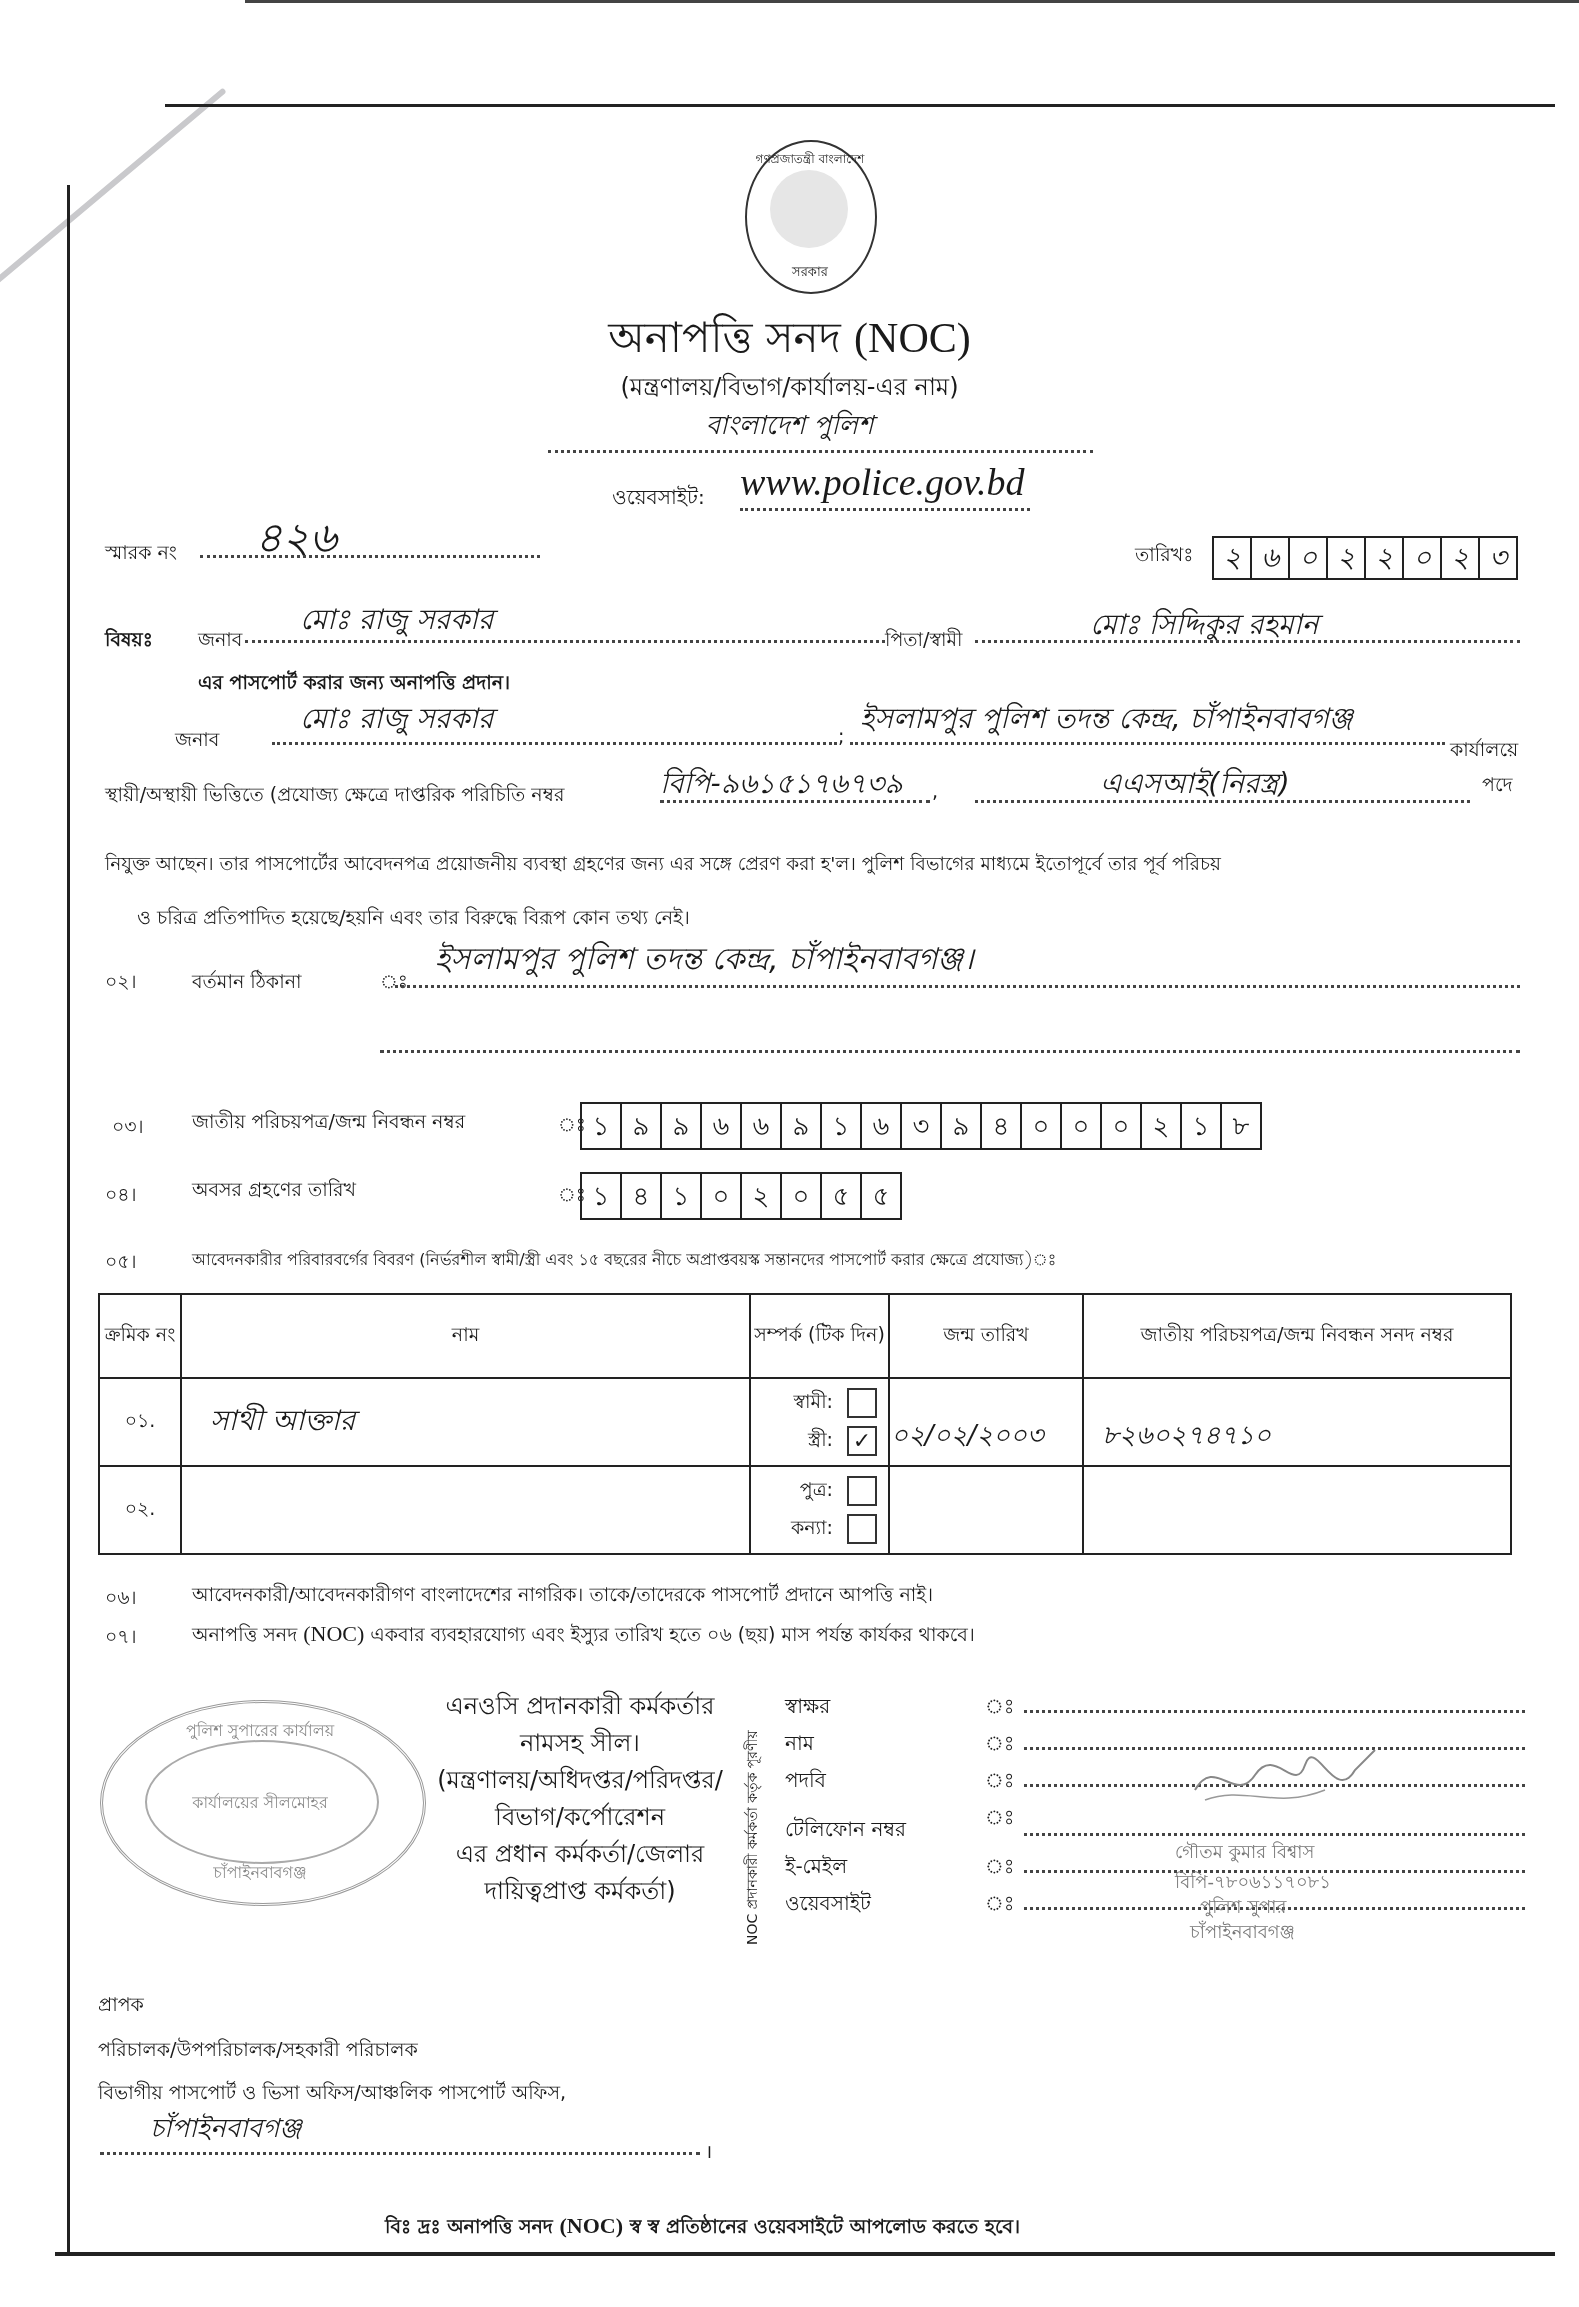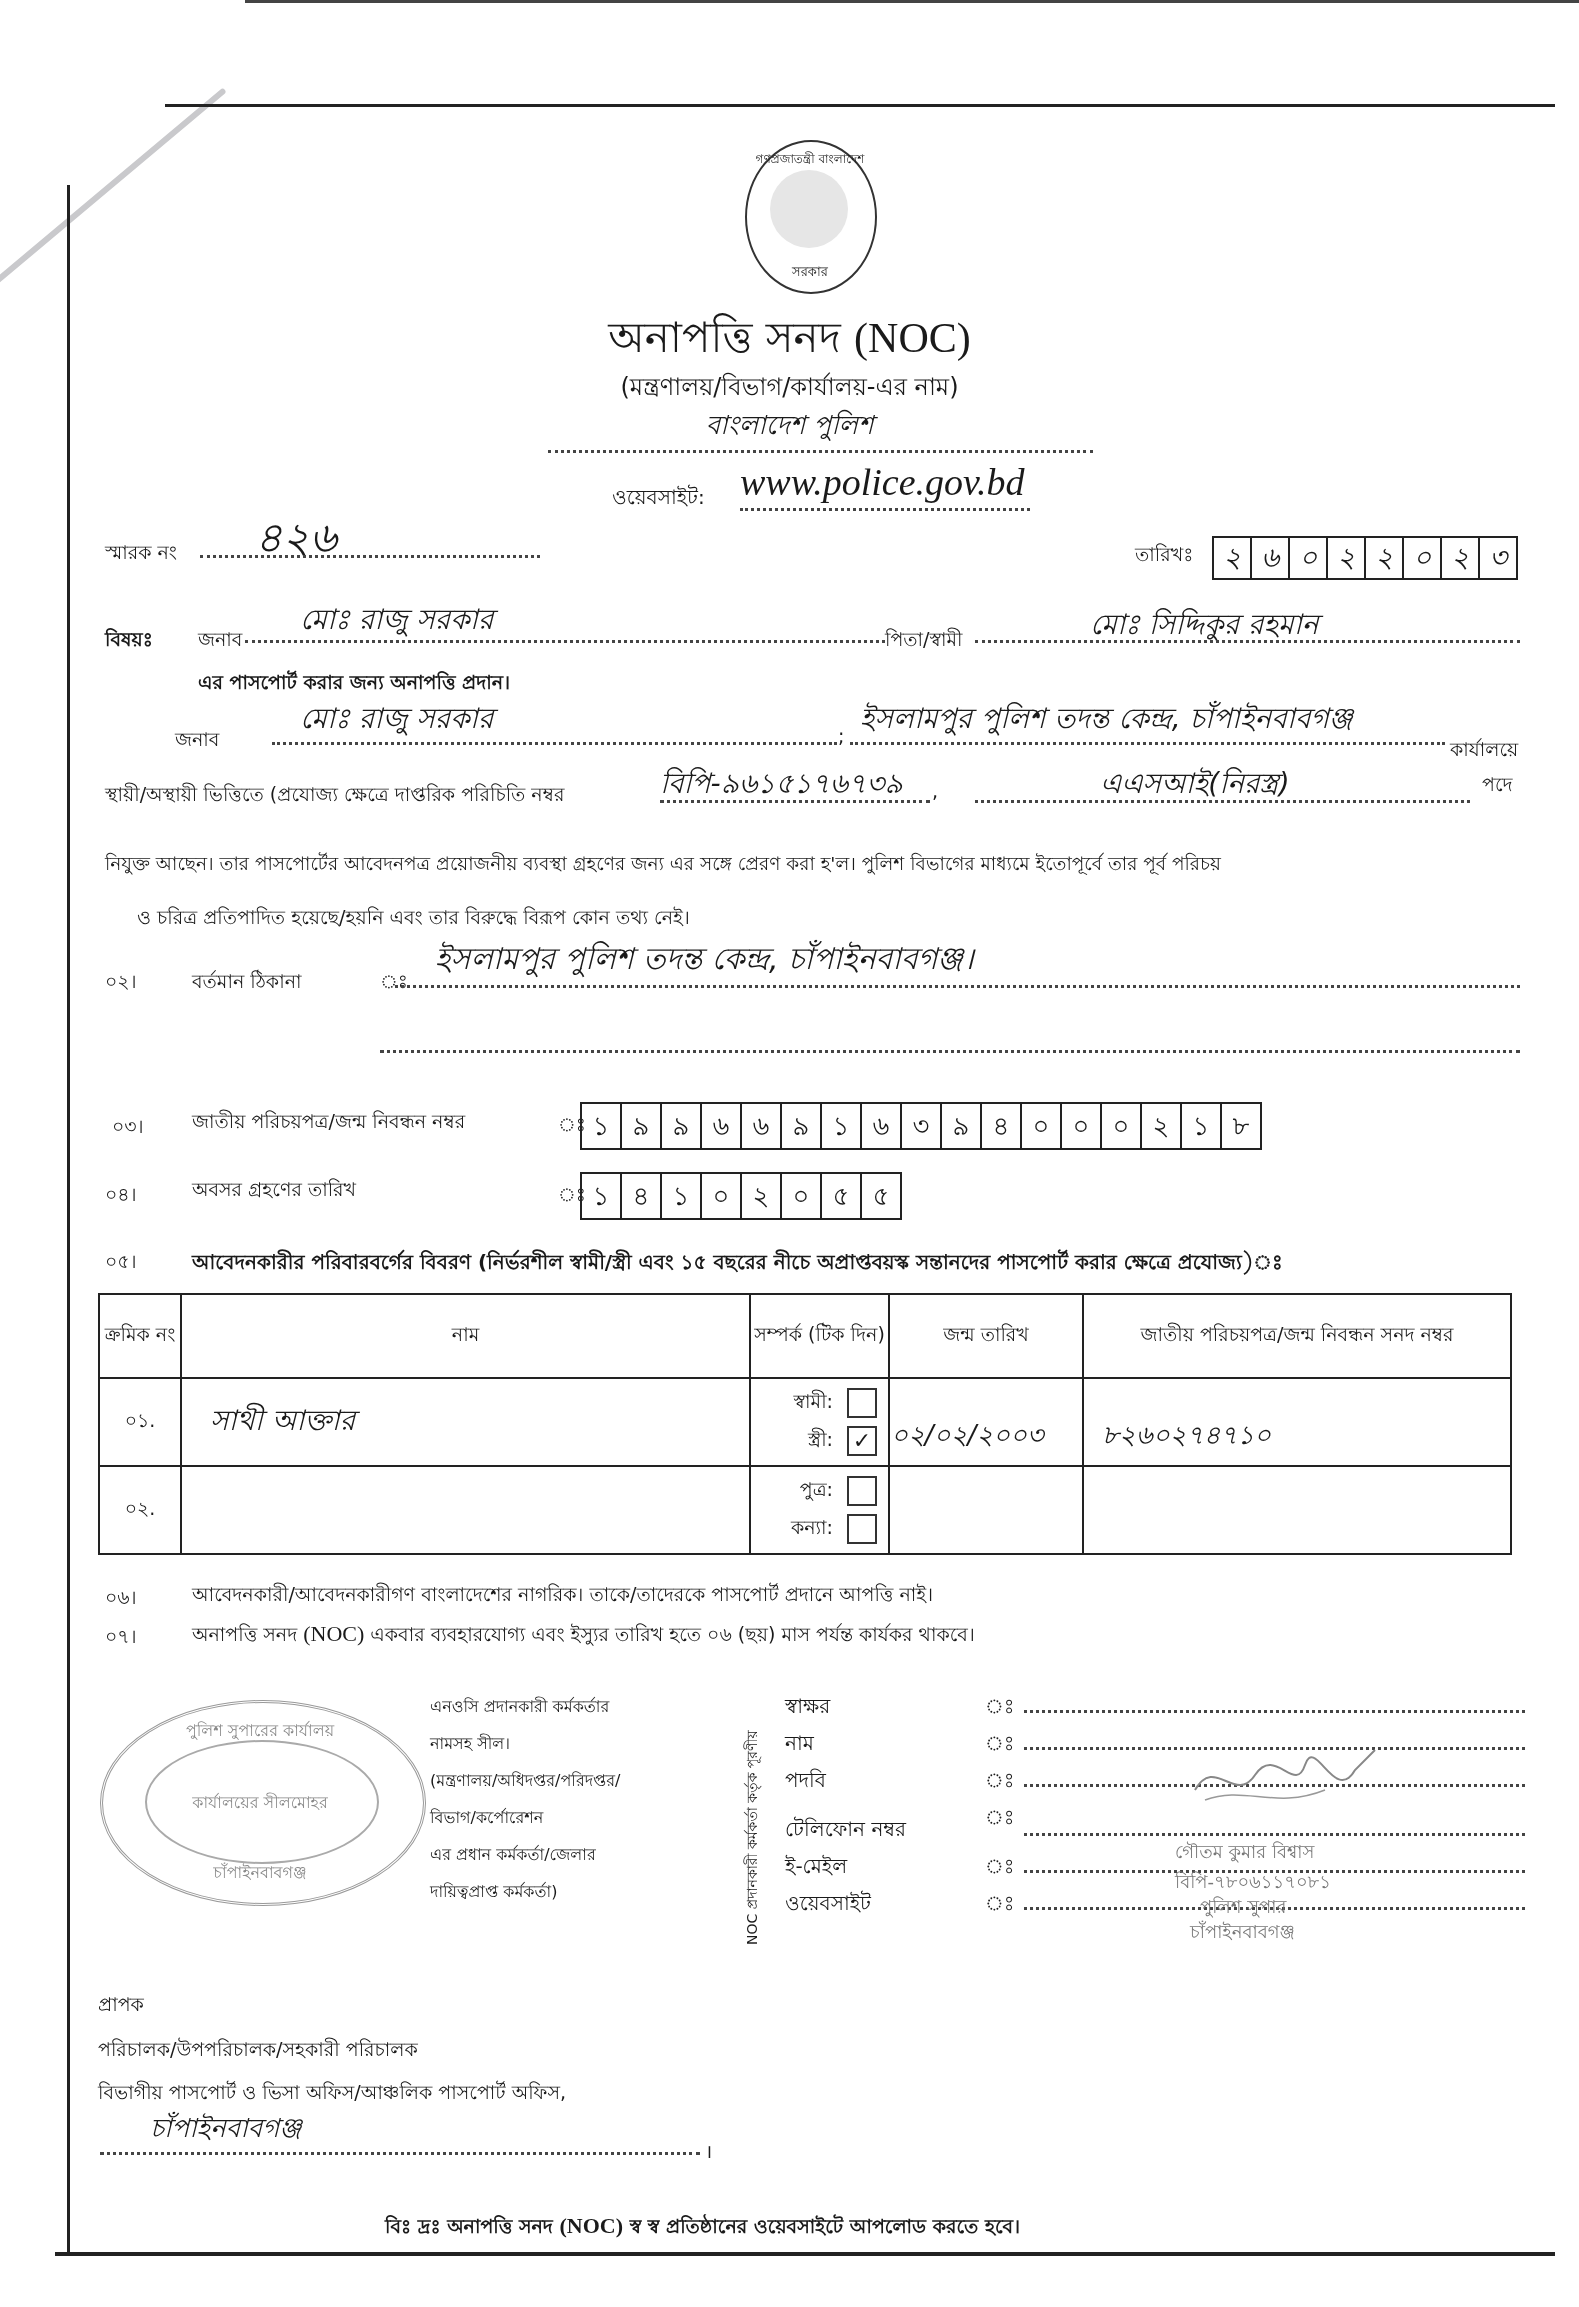--- a/index.html
+++ b/index.html
@@ -40,21 +40,21 @@
   .num-boxes span { width:38px; height:44px; border-right:2px solid #222; text-align:center;
                     font-size:26px; line-height:44px; }
   .num-boxes span:last-child { border-right:none; }
   .para { font-size:19px; white-space:nowrap; }
   table.family { position:absolute; left:98px; top:1293px; width:1414px; border-collapse:collapse; }
   table.family th, table.family td { border:2px solid #222; font-size:19px; font-weight:normal; }
   table.family th { height:80px; text-align:center; }
   .chk { display:inline-block; width:26px; height:26px; border:2px solid #333; vertical-align:middle;
          text-align:center; line-height:26px; font-size:22px; }
   .rel-row { display:flex; align-items:center; justify-content:flex-end; gap:14px; padding-right:10px; height:38px; }
-  .sig-left { text-align:left; font-size:16px; line-height:37px; }
+  .sig-left { text-align:center; font-size:24px; line-height:37px; }
   .vertical { left:740px; top:1685px; writing-mode:vertical-rl; transform:rotate(180deg); font-size:14px; height:260px; }
   .stamp { left:100px; top:1700px; width:320px; height:200px; border:3px double #999; border-radius:50%; }
   .stamp-inner { left:145px; top:1740px; width:230px; height:120px; border:2px solid #aaa; border-radius:50%; }
   .stamp-text { color:#888; font-size:16px; text-align:center; }
   .sig-text { color:#777; font-size:18px; }
   .signature-scrawl { left:1185px; top:1745px; width:200px; height:70px; }
 </style>
 </head>
 <body>
 
@@ -162,21 +162,21 @@
   <span>৪</span>
   <span>১</span>
   <span>০</span>
   <span>২</span>
   <span>০</span>
   <span>৫</span>
   <span>৫</span>
 </div>
 
 <div class="abs para" style="left:105px;top:1247px;">০৫।</div>
-<div class="abs para" style="left:192px;top:1247px;font-size:20px;font-weight:bold;">আবেদনকারীর পরিবারবর্গের বিবরণ (নির্ভরশীল স্বামী/স্ত্রী এবং ১৫ বছরের নীচে অপ্রাপ্তবয়স্ক সন্তানদের পাসপোর্ট করার ক্ষেত্রে প্রযোজ্য)ঃ</div>
+<div class="abs para" style="left:192px;top:1247px;font-size:16px;">আবেদনকারীর পরিবারবর্গের বিবরণ (নির্ভরশীল স্বামী/স্ত্রী এবং ১৫ বছরের নীচে অপ্রাপ্তবয়স্ক সন্তানদের পাসপোর্ট করার ক্ষেত্রে প্রযোজ্য)ঃ</div>
 
 <table class="family">
   <thead>
     <tr>
       <th style="width:78px;">ক্রমিক নং</th>
       <th style="width:565px;">নাম</th>
       <th style="width:135px;">সম্পর্ক (টিক দিন)</th>
       <th style="width:190px;">জন্ম তারিখ</th>
       <th>জাতীয় পরিচয়পত্র/জন্ম নিবন্ধন সনদ নম্বর</th>
     </tr>

